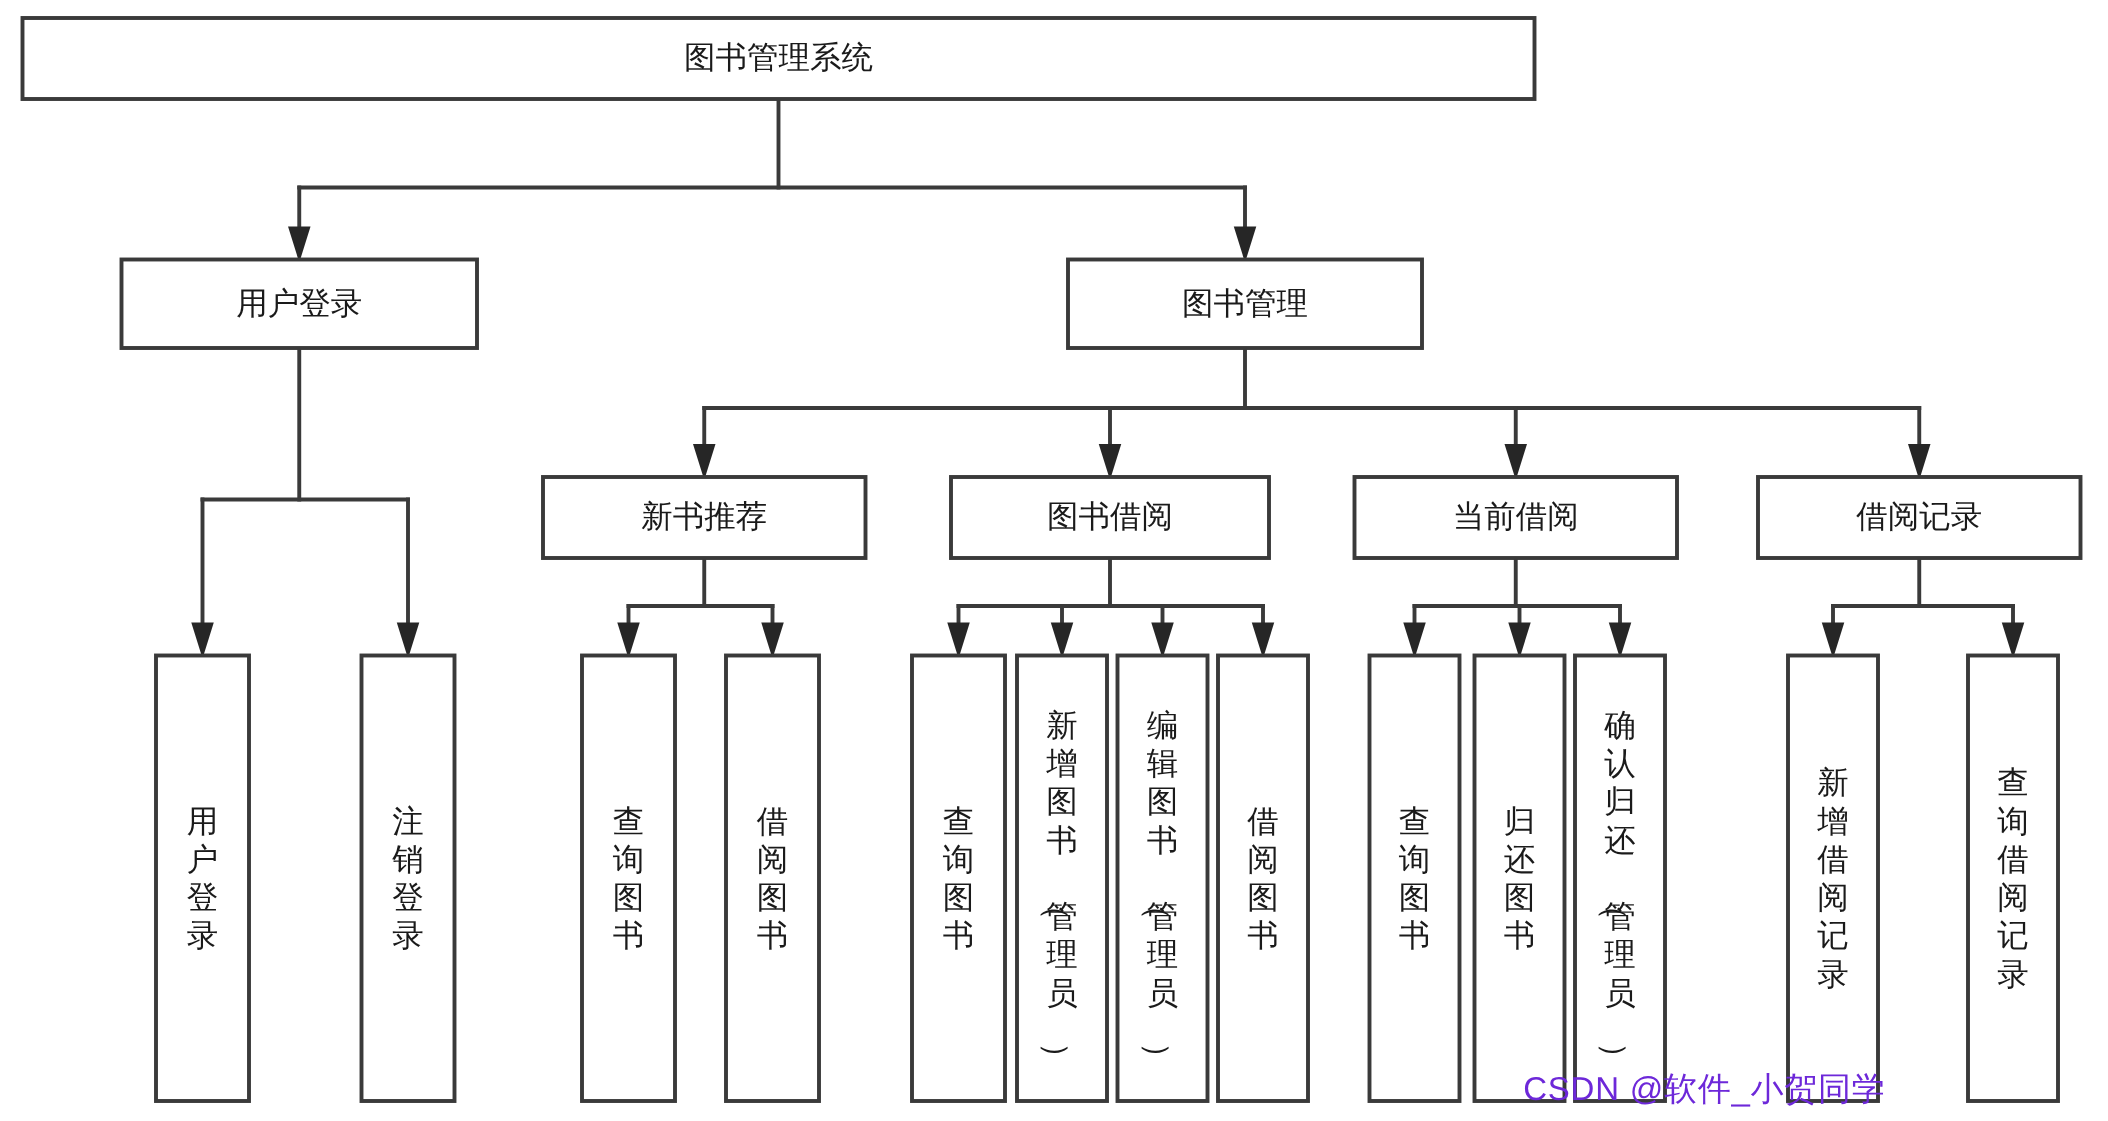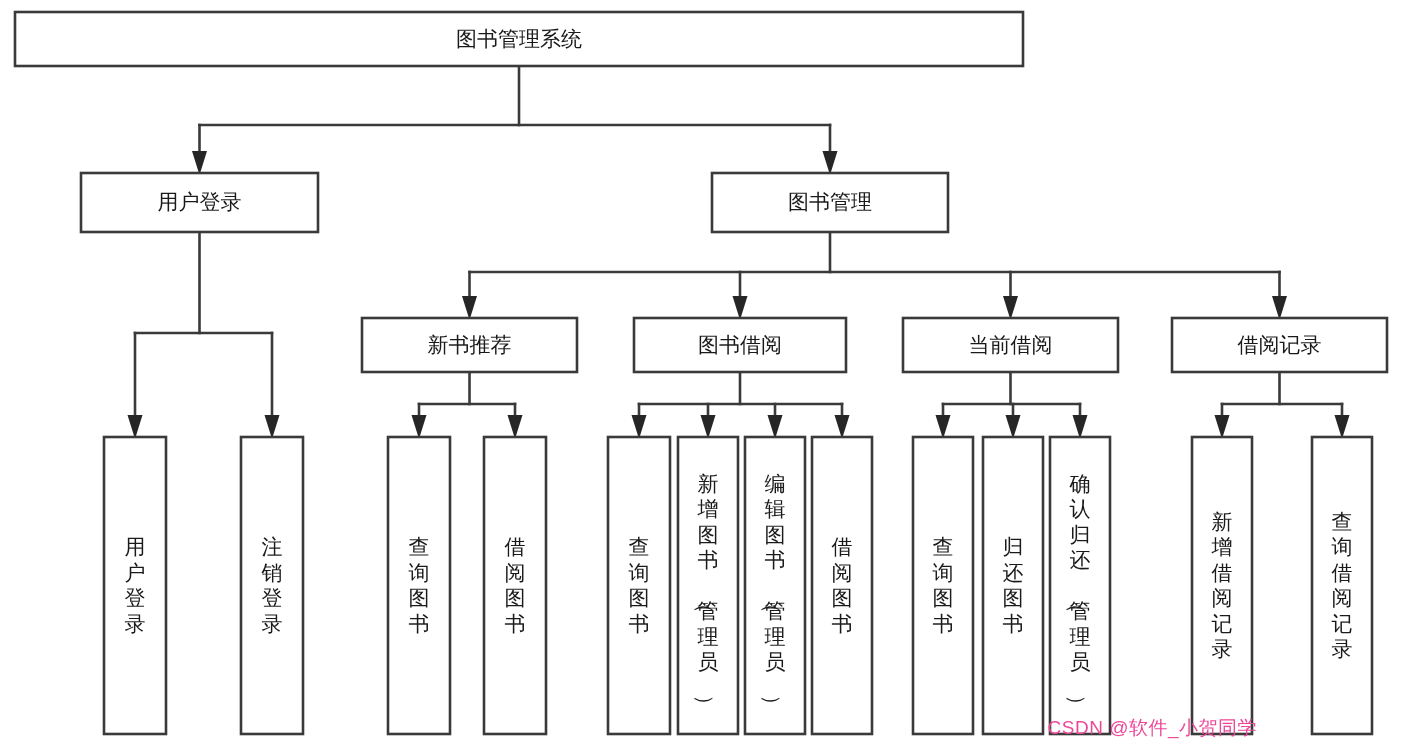--- a/index.html
+++ b/index.html
@@ -51,22 +51,22 @@
     font-family: "Liberation Sans", "DejaVu Sans", sans-serif;
     font-size: 21px;
     fill: #1a1a1a;
     text-anchor: middle;
   }
   .watermark {
     position: absolute;
     right: 8px;
     bottom: 6px;
     font-family: "Liberation Sans", "DejaVu Sans", sans-serif;
-    font-size: 19px;
-    color: #ec4899;
+    font-size: 22px;
+    color: #6d28d9;
     letter-spacing: 0.5px;
     white-space: nowrap;
     pointer-events: none;
   }
 </style>
 </head>
 <body>
 
 <div id="diagram-root">
   <svg class="flow" viewBox="0 0 1405 747">

